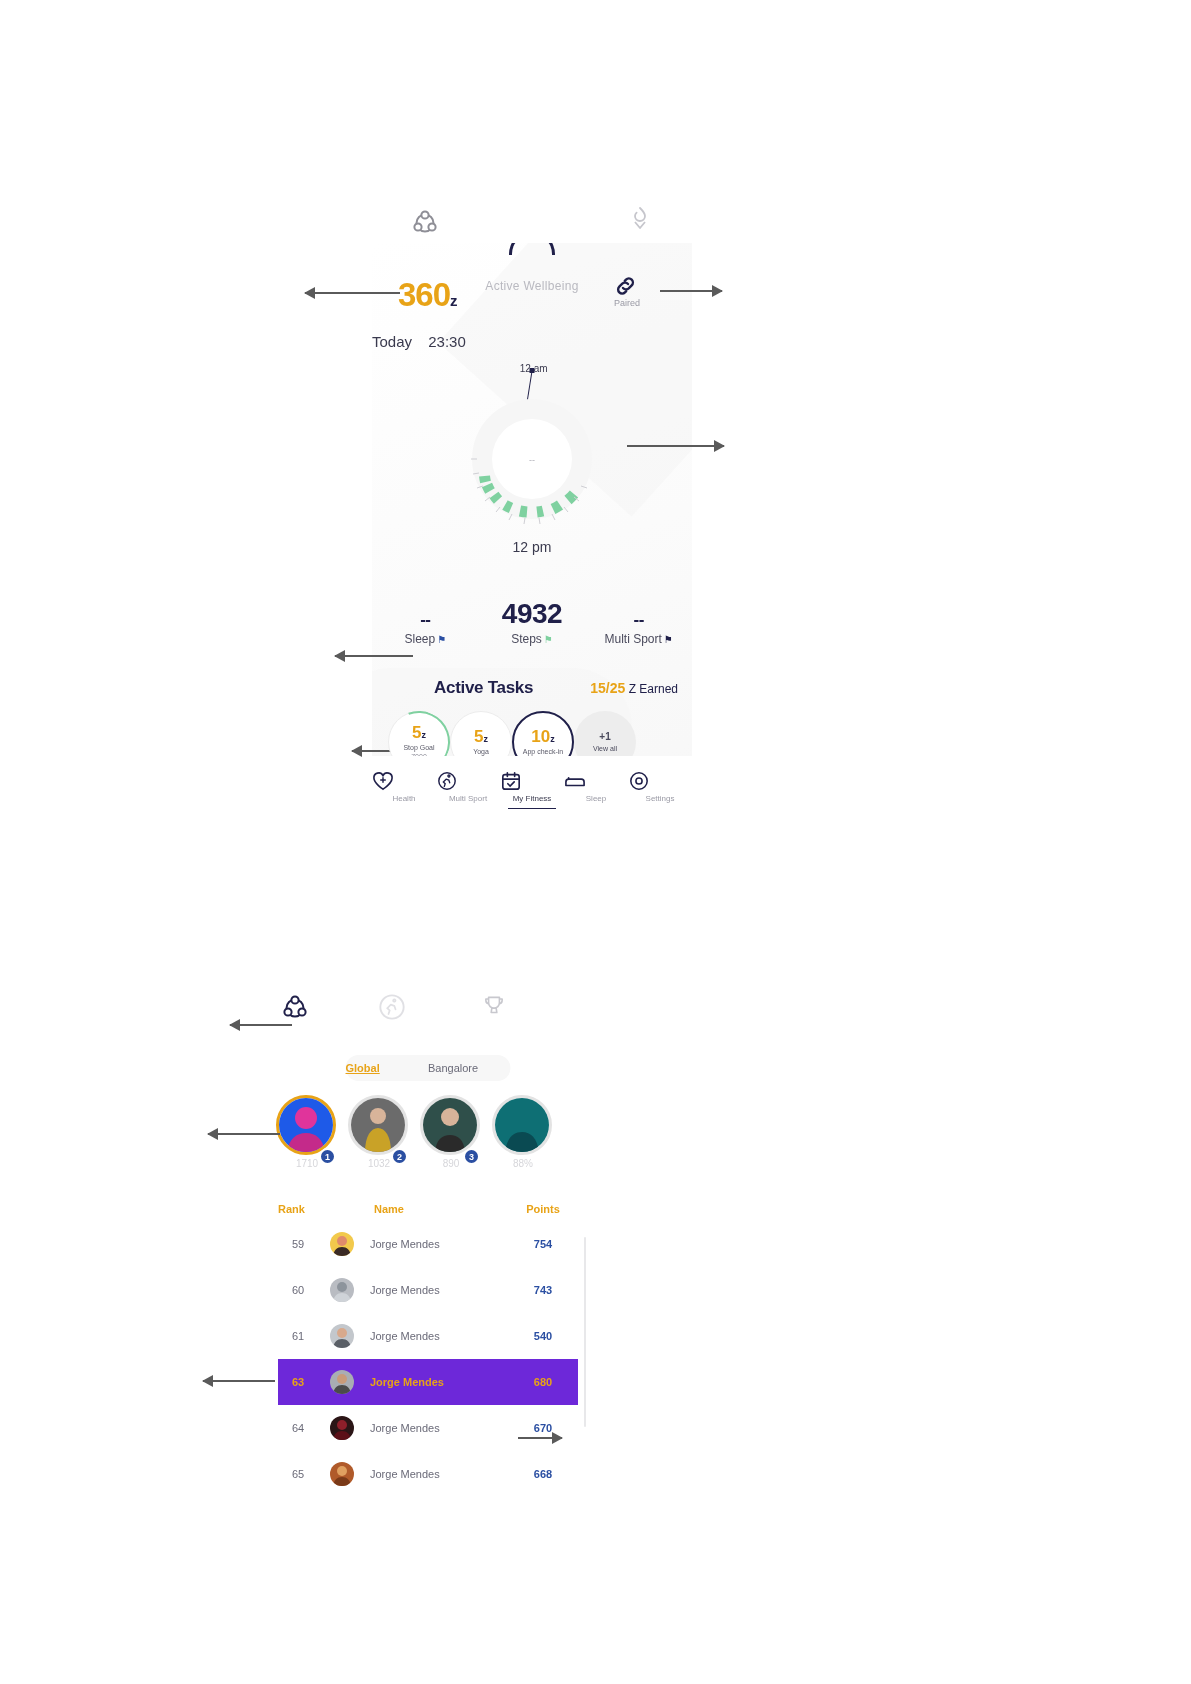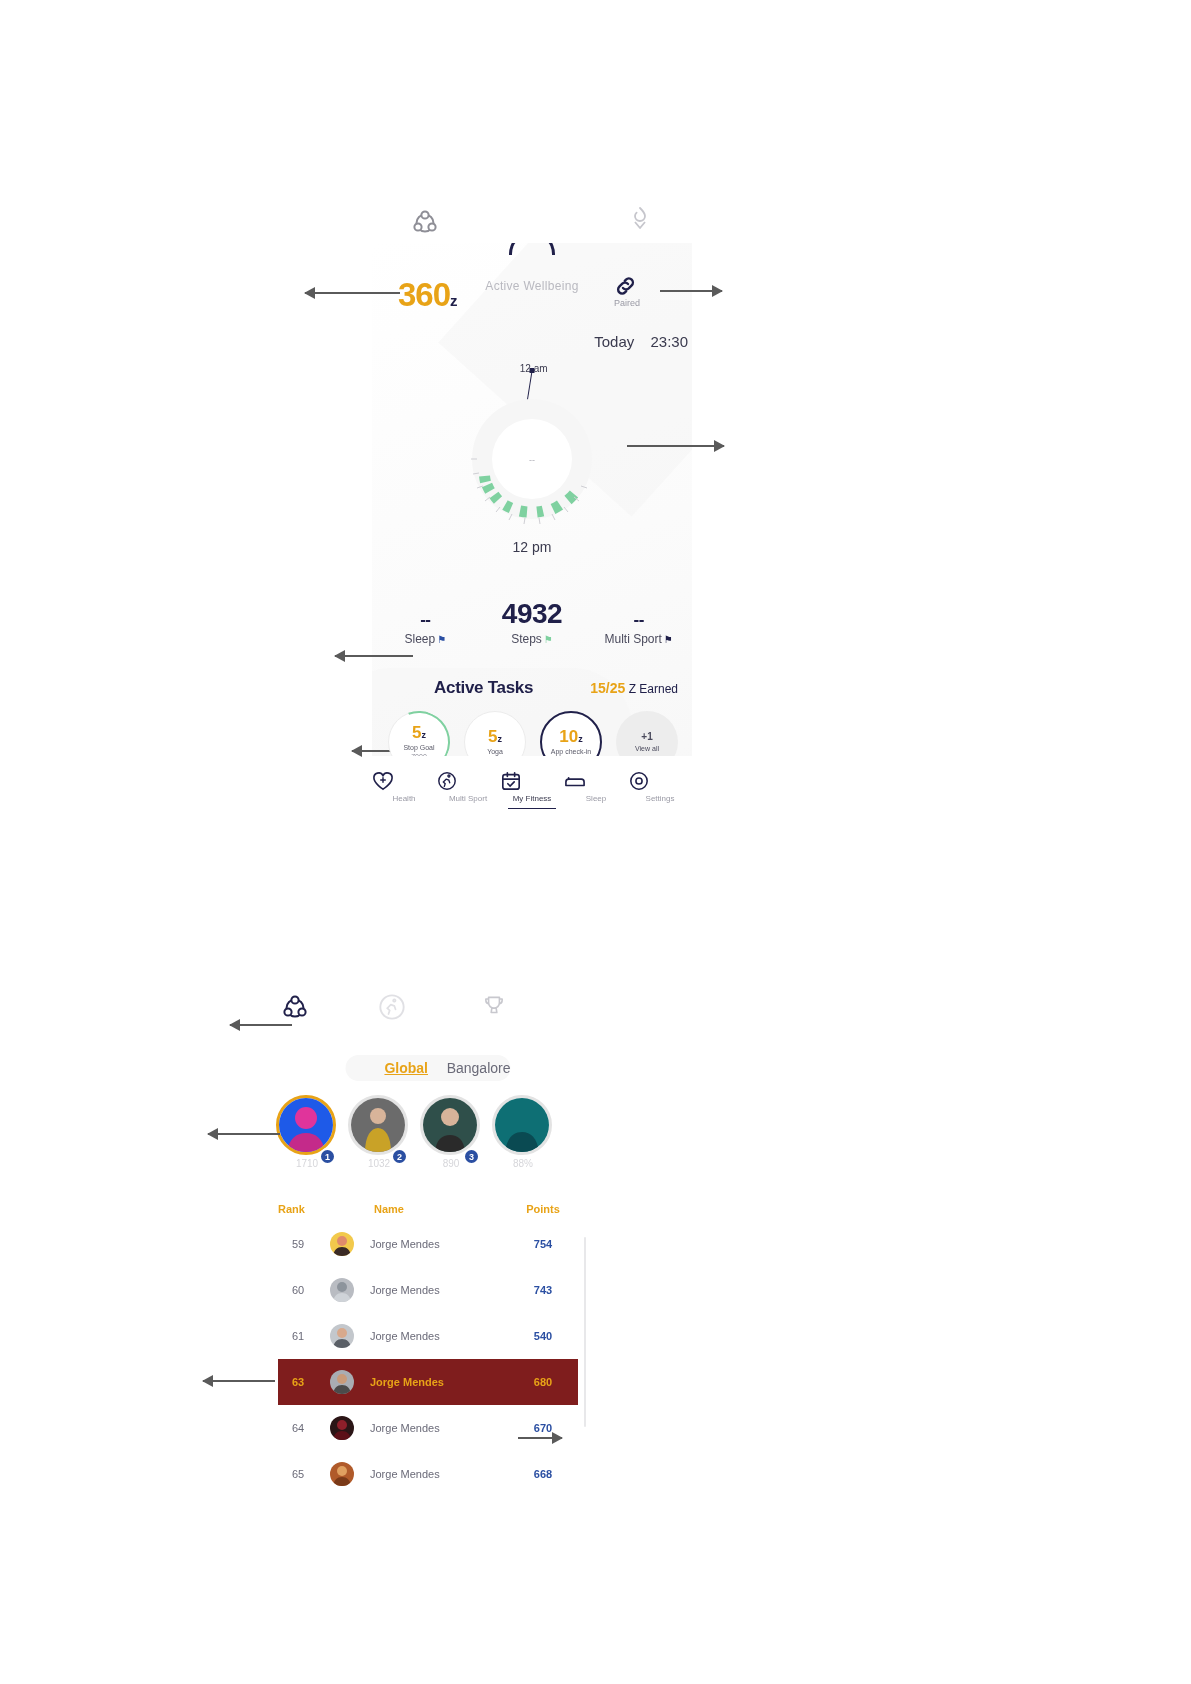--- a/index.html
+++ b/index.html
@@ -42,21 +42,21 @@
   .score{
     position:absolute; left:26px; top:33px;
     color:#e8a317; font-weight:bold; font-size:33px; letter-spacing:-1px;
   }
   .score .z{ font-size:15px; color:#20204a; font-weight:bold; }
   .paired{
     position:absolute; right:18px; top:32px; width:60px; 
   }
   .paired .lbl{ font-size:9px; color:#9a9aa5; margin-top:1px; }
   .todayrow{
-    position:absolute; top:90px; left:0; right:4px; text-align:right;
+    position:absolute; top:90px; left:0; right:18px; text-align:left;
     font-size:15px; color:#3a3a4e;
   }
   .todayrow .tm{ margin-left:12px; }
 
   .dial-wrap{ position:absolute; left:50%; top:120px; transform:translateX(-50%); width:150px; height:190px; }
   .lbl12am{ position:absolute; left:50%; top:0; transform:translateX(-44%);
             font-size:10px; color:#3a3a4e; white-space:nowrap; }
   .dot12{ position:absolute; left:50%; top:5px; transform:translateX(-50%);
           width:5px; height:5px; background:#20204a; }
   .leadline{ position:absolute; left:50%; top:8px; width:1px; height:58px;
@@ -76,21 +76,21 @@
   .flag{ display:inline-block; margin-left:2px; font-size:10px; }
   .flag.blue{ color:#2b4fa2; } .flag.green{ color:#7fd1a0; } .flag.grey{ color:#20204a; }
 
   .atasks{ position:absolute; top:435px; left:16px; right:14px;
            display:flex; justify-content:space-between; align-items:baseline; }
   .atasks h3{ font-size:17px; color:#20204a; letter-spacing:-.3px;margin-left:46px; }
   .earned{ font-size:12px; color:#20204a; }
   .earned b{ color:#e8a317; font-size:14px; }
 
   .tasks{ position:absolute; top:468px; left:16px; right:14px;
-          display:flex; justify-content:space-between; }
+          display:flex; }
   .task{
     width:62px; height:62px; border-radius:50%; background:#fff;
     border:1px solid #ececec; display:flex; flex-direction:column;
     align-items:center; justify-content:center; position:relative;
   }
   .task.active{ border:2px solid #20204a; }
   .task.ghost{ background:#ededed; border:none; }
   .task .num{ color:#e8a317; font-weight:bold; font-size:17px; line-height:1; }
   .task .num i{ font-size:9px; font-style:normal; color:#20204a; }
   .task .tl{ font-size:7px; color:#5a5a68; margin-top:3px; text-align:center; line-height:1.2; }
@@ -111,21 +111,21 @@
 
   
   .phone2{ position:absolute; left:268px; top:985px; width:320px; height:545px;
            background:#ffffff; overflow:hidden; }
   .p2top{ position:relative; height:52px; }
   .p2top .ic{ position:absolute; top:8px; }
 
   .seg{ position:absolute; top:70px; left:50%; transform:translateX(-50%);
         width:165px; height:26px; background:#f7f7f7; border-radius:14px;
         display:flex; align-items:center; }
-  .seg div{ flex:1; text-align:right; font-size:14px; color:#6a6a78; }
+  .seg div{ flex:1; text-align:left; font-size:11px; color:#6a6a78; }
   .seg div.on{ color:#e8a317; text-decoration:underline; font-weight:bold; }
 
   .podium{ position:absolute; top:110px; left:8px; right:0; display:flex; gap:10px; }
   .pod{ width:62px; text-align:center; position:relative; }
   .pav{ width:60px; height:60px; border-radius:50%; position:relative;
         border:3px solid #e3e3e3; overflow:hidden; }
   .pod.first .pav{ border-color:#e8a317; }
   .badge{ position:absolute; right:2px; bottom:4px; width:17px; height:17px;
           border-radius:50%; background:#2b4fa2; color:#fff; font-size:9px;
           display:flex; align-items:center; justify-content:center;
@@ -133,21 +133,21 @@
   .pod .pts{ font-size:10px; color:#d6d6da; margin-top:3px; }
 
   .lb{ position:absolute; top:218px; left:10px; right:10px; }
   .lbhead{ display:flex; font-size:11px; color:#e8a317; font-weight:bold; padding-bottom:6px; }
   .lbhead .c1{ width:52px; } .lbhead .c2{ flex:1; padding-left:44px; } .lbhead .c3{ width:70px; text-align:center; }
   .row{ display:flex; align-items:center; height:46px; font-size:11px; color:#6a6a78; }
   .row .c1{ width:52px; padding-left:14px; }
   .row .av{ width:24px; height:24px; border-radius:50%; overflow:hidden; margin-right:16px; }
   .row .c2{ flex:1; }
   .row .c3{ width:70px; text-align:center; color:#2b4fa2; font-weight:bold; }
-  .row.me{ background:#7f1d1d; }
+  .row.me{ background:#6d28d9; }
   .row.me .c1,.row.me .c2,.row.me .c3{ color:#e8a317; font-weight:bold; }
   .scrollbar{ position:absolute; right:-8px; top:34px; width:2px; height:190px; background:#e8e8ea; border-radius:2px; }
 
   
   .arrow{ position:absolute; height:2px; background:#5a5a5a; }
   .arrow::after{ content:""; position:absolute; width:0; height:0; }
   .arrow.r::after{ right:-1px; top:-5px; border-left:11px solid #5a5a5a;
                    border-top:6px solid transparent; border-bottom:6px solid transparent; }
   .arrow.l::after{ left:-1px; top:-5px; border-right:11px solid #5a5a5a;
                    border-top:6px solid transparent; border-bottom:6px solid transparent; }

